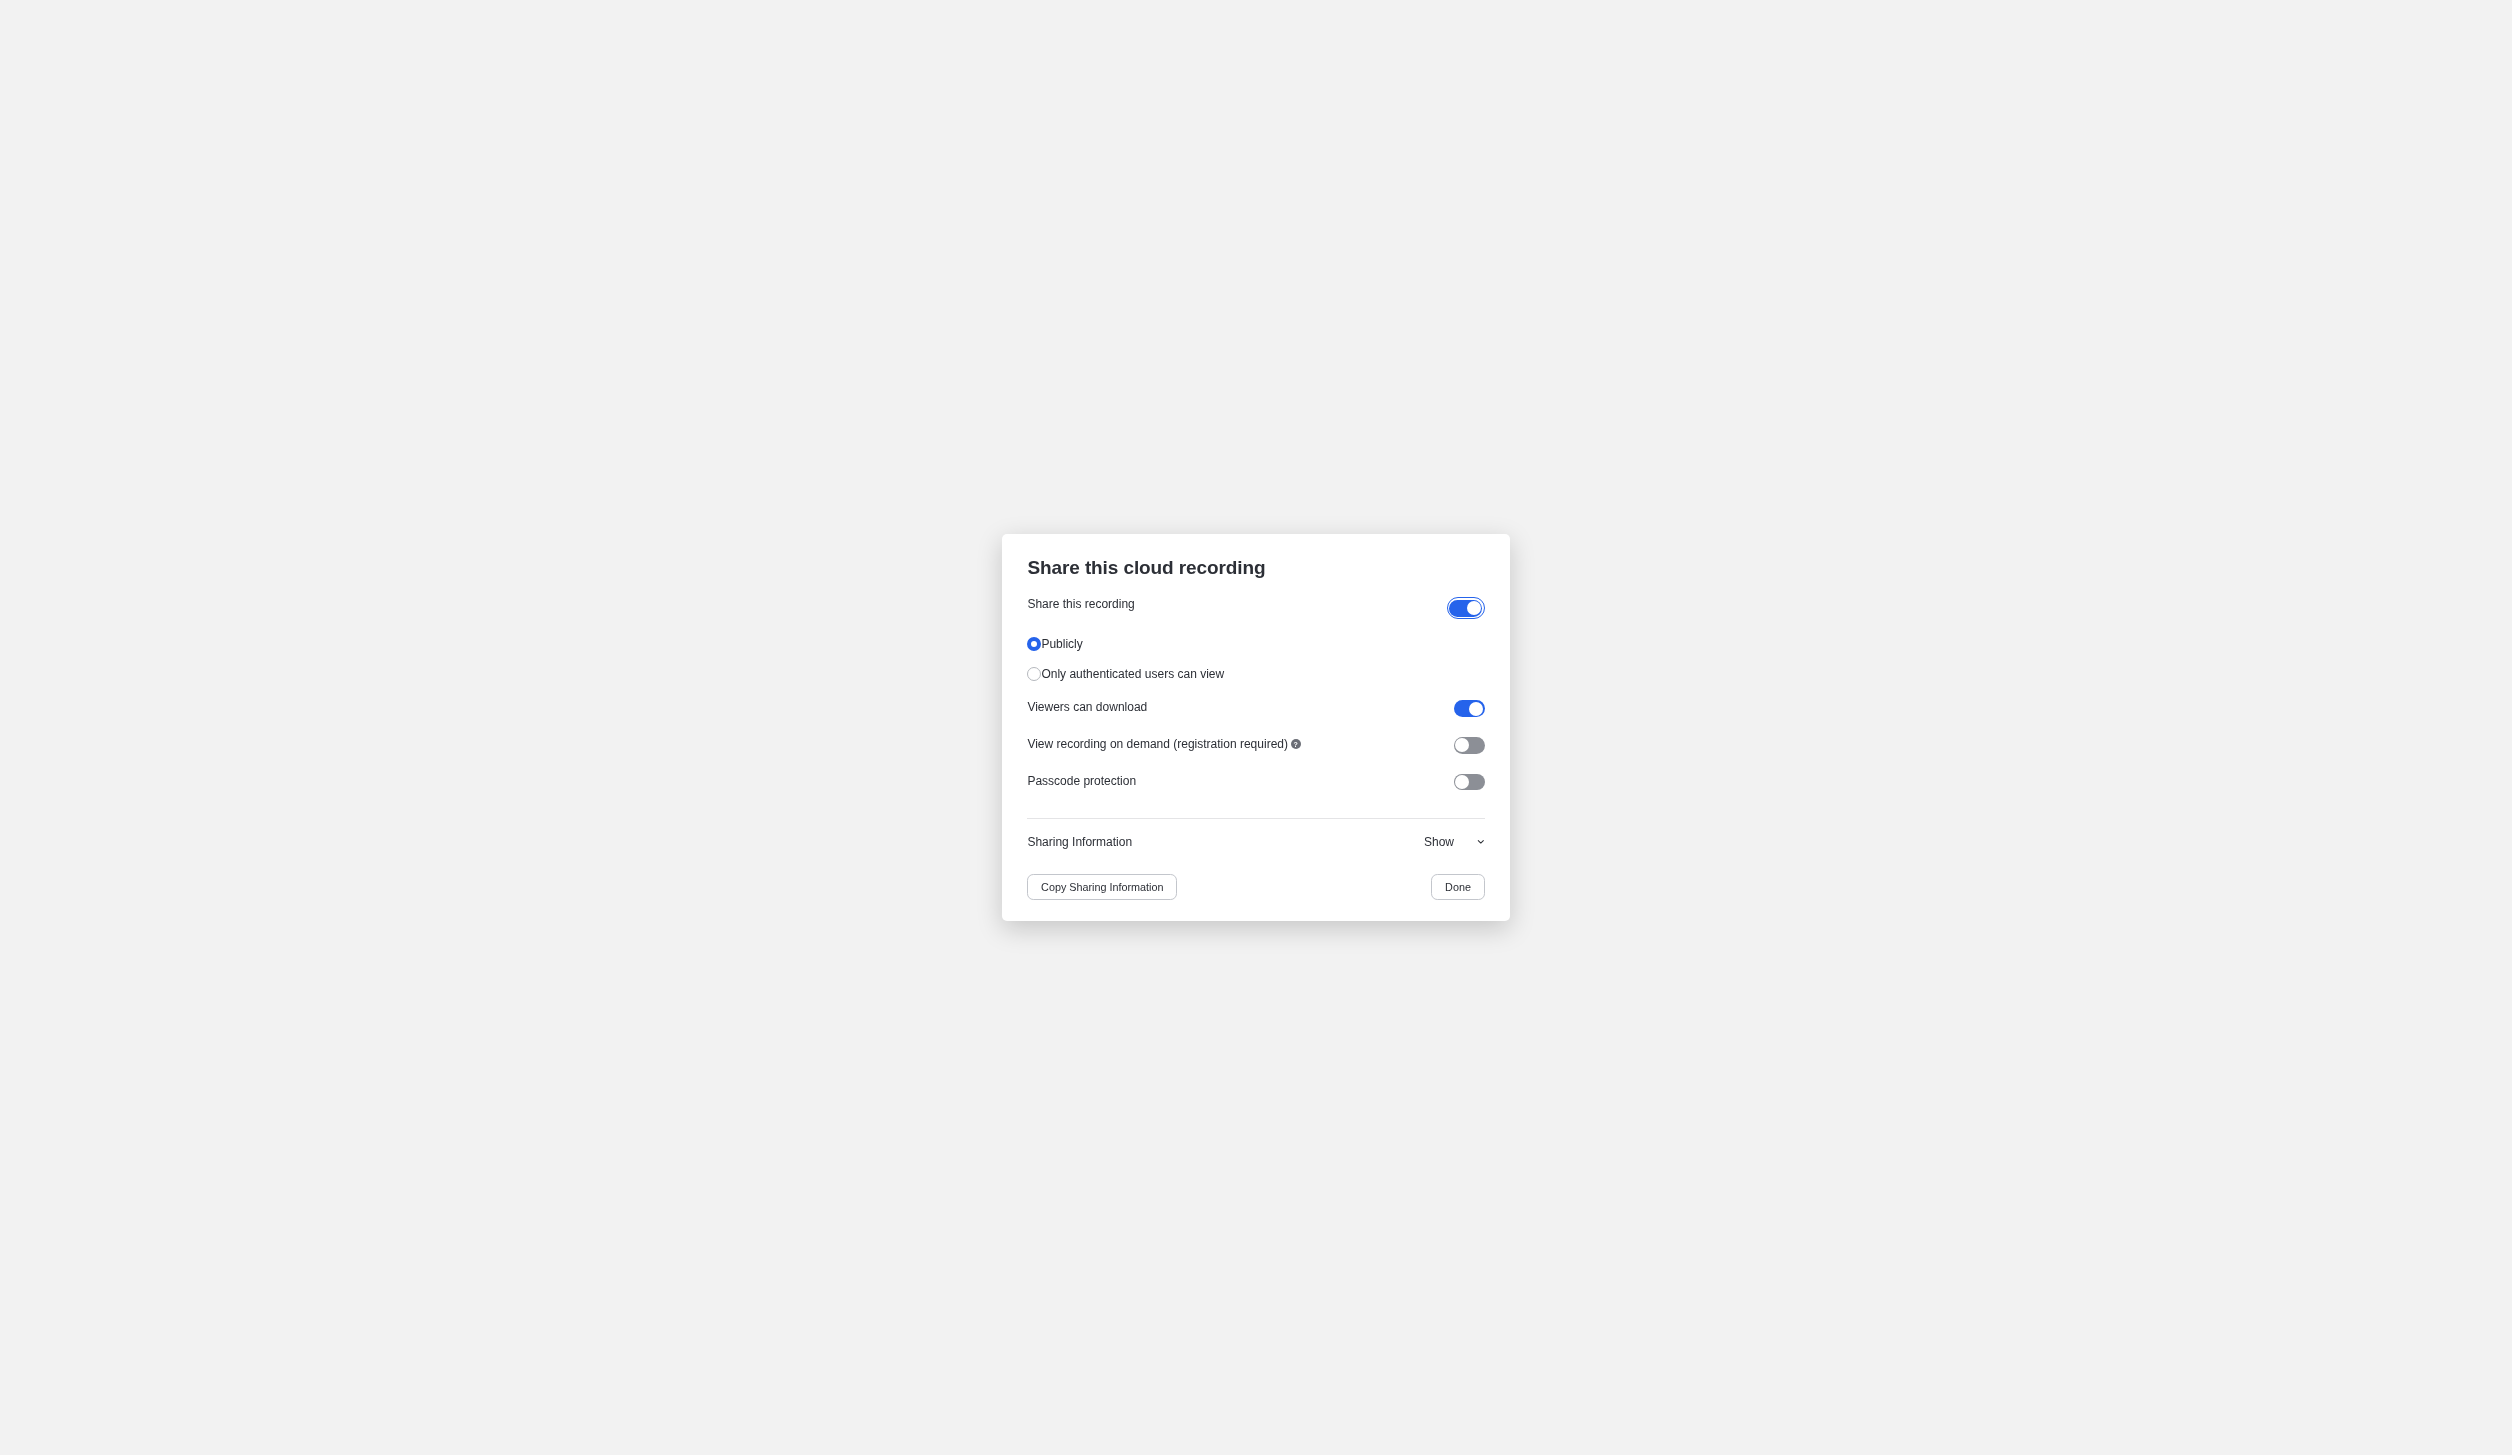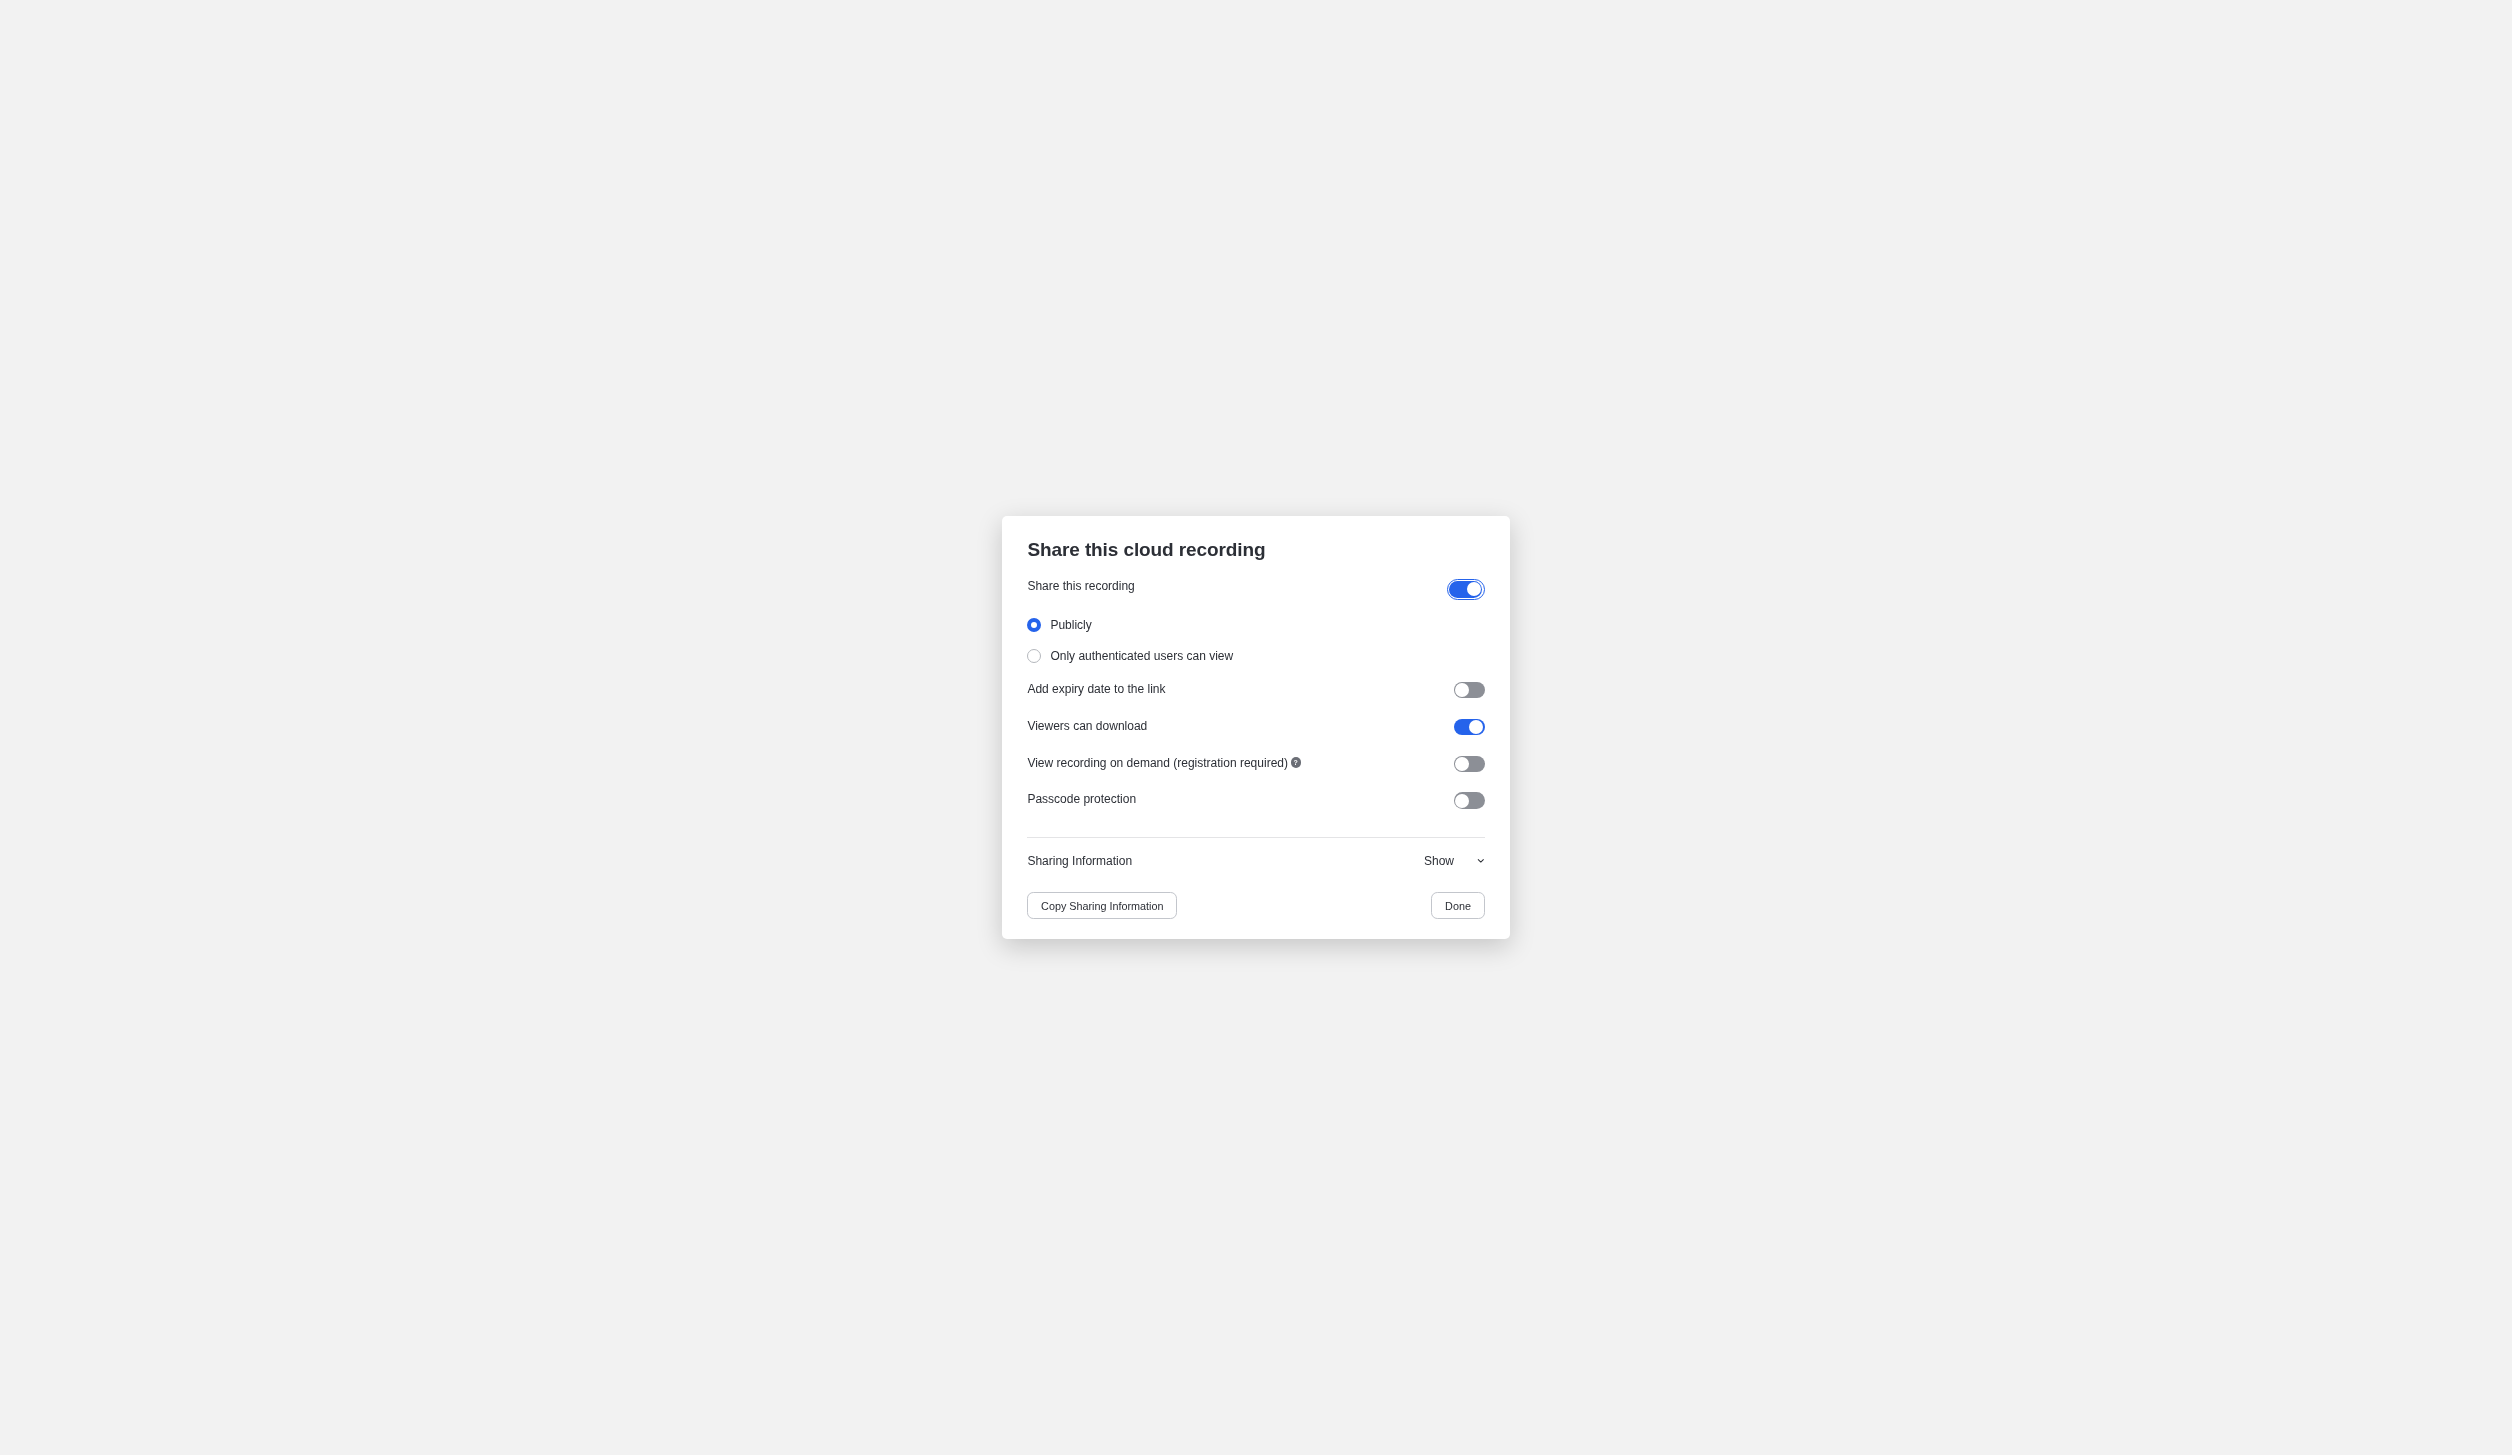--- a/index.html
+++ b/index.html
@@ -85,21 +85,20 @@
     background: #fff;
     border-radius: 50%;
   }
   .toggle.off .toggle-knob { left: 1.3px; }
   .toggle.on  .toggle-knob { right: 1.3px; }
   
   .radios { margin: 9px 0 14px 0; }
   .radio-option {
     display: flex;
     align-items: center;
-    gap: 9px;
     padding: 5.1px 0;
     cursor: pointer;
     font-size: 12px;
     color: #2c2f36;
   }
   .radio-option + .radio-option { margin-top: 6.3px; }
   .radio-circle {
     width: 14px;
     height: 14px;
     border-radius: 50%;
@@ -191,26 +190,20 @@
       <span>Publicly</span>
     </div>
     <div class="radio-option">
       <span class="radio-circle unselected"></span>
       <span>Only authenticated users can view</span>
     </div>
   </div>
 
   <div class="settings">
 
-    <div class="row">
-      <span class="row-label">Add expiry date to the link</span>
-      <div class="toggle off">
-          <div class="toggle-knob"></div>
-        </div>
-    </div>
 
     <div class="row">
       <span class="row-label">Viewers can download</span>
       <div class="toggle on">
           <div class="toggle-knob"></div>
         </div>
     </div>
 
     <div class="row">
       <span class="row-label">

